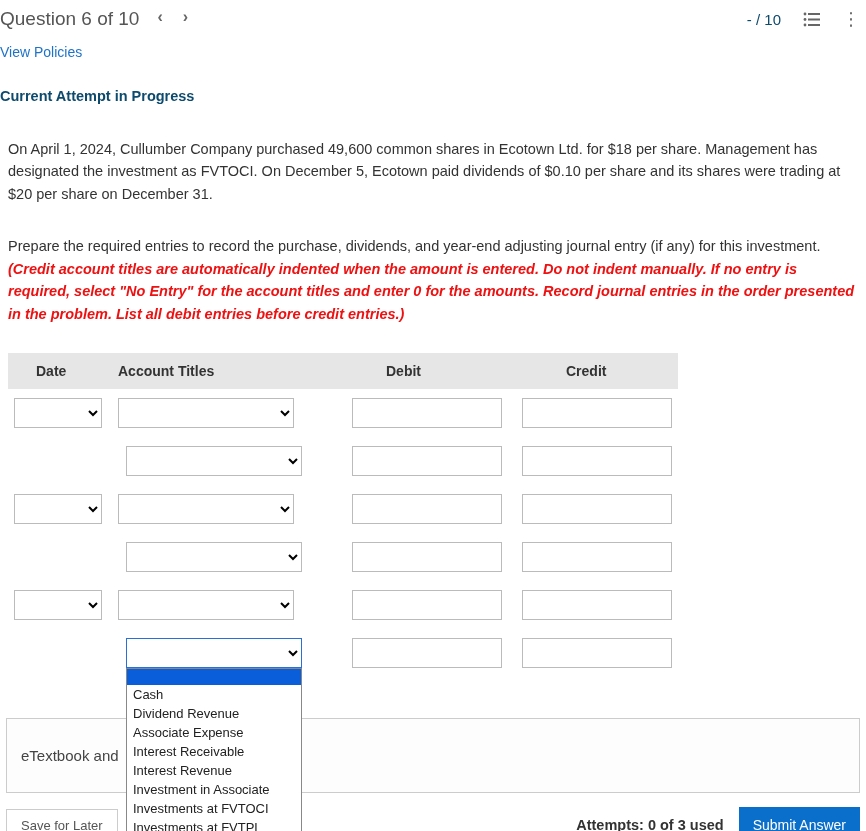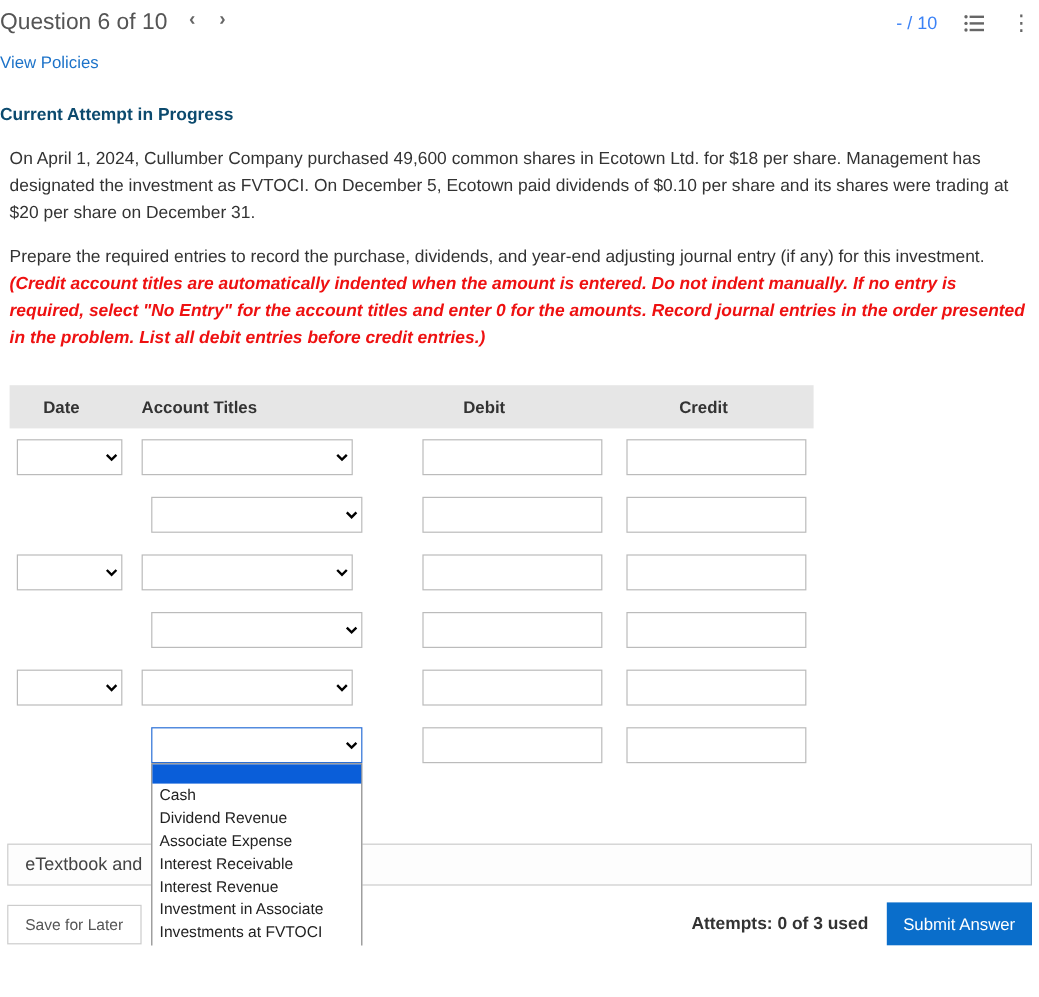--- a/index.html
+++ b/index.html
@@ -16,29 +16,29 @@
     display: flex;
     align-items: center;
     justify-content: space-between;
     padding: 8px 6px 8px 0;
   }
   .topbar-left { display: flex; gap: 18px; }
   .q-title { font-size: 19px; color: #555; }
   .nav-arrows { display: flex; gap: 20px; color: #666; }
   .nav-arrows span { cursor: pointer; font-size: 16px; font-weight: bold; }
   .topbar-right { display: flex; align-items: center; gap: 22px; color: #666; }
-  .score { font-size: 15px; color: #3b82f6; }
+  .score { font-size: 15px; color: #0c4a6e; }
   .icon-btn { cursor: pointer; font-size: 17px; }
   .dots { display:inline-block; line-height:4px; letter-spacing:0; }
   .dots::before { content:"⋮"; font-size:18px; }
   .list-icon svg { display:block; }
 
   .view-policies { color: #1d73c9; font-size: 14px; padding: 6px 0 22px 0; }
   .section-title { font-weight: 700; color: #0c4a6e; padding: 6px 0 18px 0; font-size: 14.5px; }
-  .body-text { color: #333; line-height: 1.55; font-size: 14.5px; padding: 0 4px 14px 8px; }
+  .body-text { color: #333; line-height: 1.55; font-size: 14.5px; padding: 0 4px 14px 8px; margin-top: 16px; }
   .instr-red { color: #e11; font-style: italic; font-weight: 600; }
 
   .je-table { margin: 14px 0 0 8px; width: 670px; }
   .je-header { display: flex; background: #e6e6e6; font-weight: 700; padding: 10px 0; }
   .col-date { width: 110px; padding-left: 28px; }
   .col-acct { width: 220px; }
   .col-debit { width: 180px; padding-left: 48px; }
   .col-credit { width: 160px; padding-left: 48px; }
 
   .je-row { display: flex; align-items: center; padding: 9px 0; }
@@ -60,23 +60,23 @@
     width: 176px;
     background: #fff;
     border: 1px solid #888;
     z-index: 10;
     font-size: 13px;
   }
   .dropdown-open .opt { padding: 2px 6px; cursor: default; color:#222;}
   .dropdown-open .opt.selected { background: #0a5ed9; color: #fff; height:16px;}
 
   .etextbook-bar {
-    margin: 58px 6px 0 6px;
+    margin: 41px 6px 0 6px;
     border: 1px solid #ccc;
-    padding: 8px 14px;
+    padding: 28px 14px;
     font-size: 15px;
     color: #444;
     background:#fdfdfd;
   }
   .bottom-row {
     display: flex;
     align-items: center;
     justify-content: space-between;
     margin: 14px 6px 0 6px;
     gap: 15px;

